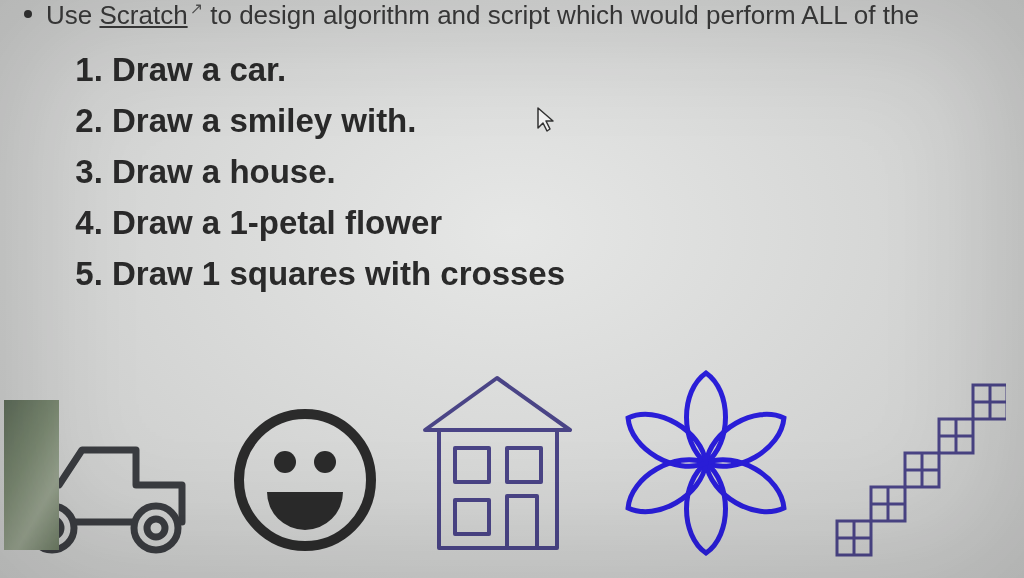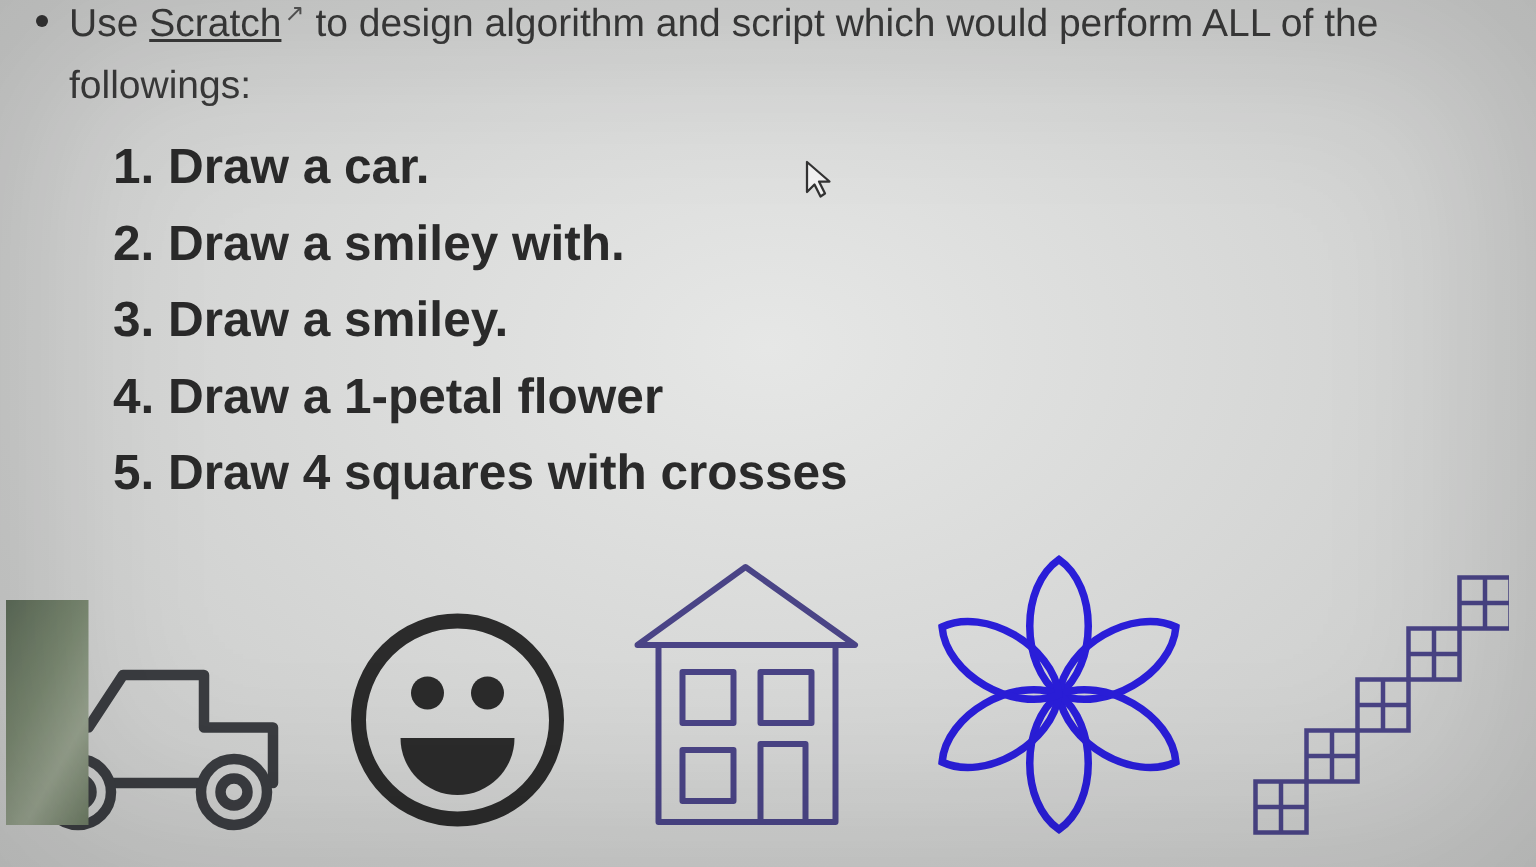--- a/index.html
+++ b/index.html
@@ -111,30 +111,29 @@
 </style>
 </head>
 <body>
 
 <div class="page">
 
   <div class="bullet-row">
     <div class="bullet-dot"></div>
     <div class="intro">
       <span>Use </span><a href="#" class="scratch-link"><span>Scratch</span><span class="ext-icon">↗</span></a><span> to design algorithm and script which would perform ALL of the</span>
-      <span class="followings">followings:</span>
     </div>
   </div>
 
   <ol class="steps">
     <li>Draw a car.</li>
     <li>Draw a smiley with.</li>
-    <li>Draw a smiley.</li>
+    <li>Draw a house.</li>
     <li>Draw a 1-petal flower</li>
-    <li>Draw 4 squares with crosses</li>
+    <li>Draw 1 squares with crosses</li>
   </ol>
 
   <div class="cursor">
     <svg viewBox="0 0 20 28">
       <path d="M2 2 L2 22 L7 17 L11 25 L14 23 L10 15 L17 15 Z" fill="#f2f2f2" stroke="#333" stroke-width="1.5" stroke-linejoin="round"></path>
     </svg>
   </div>
 
   <div class="illus-row">
 

